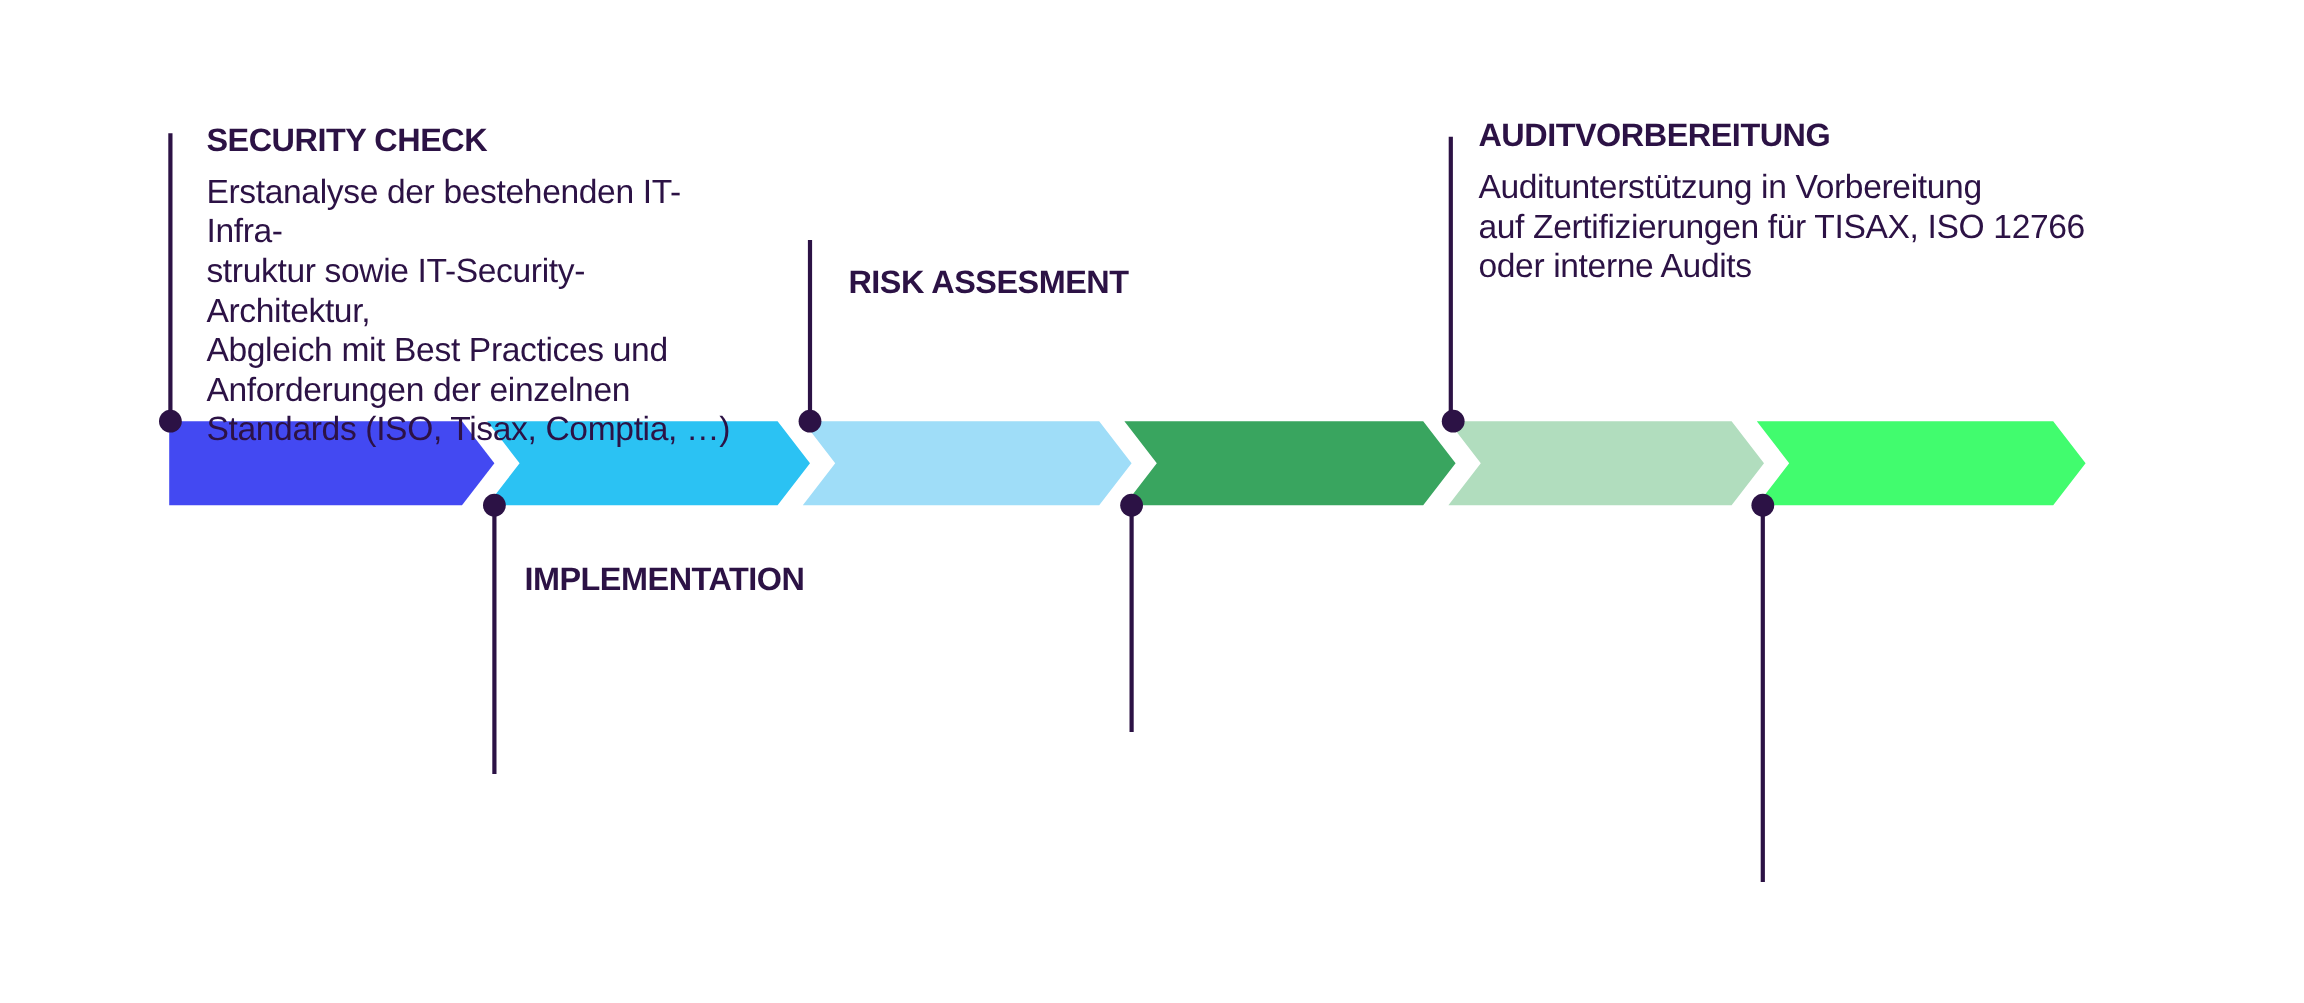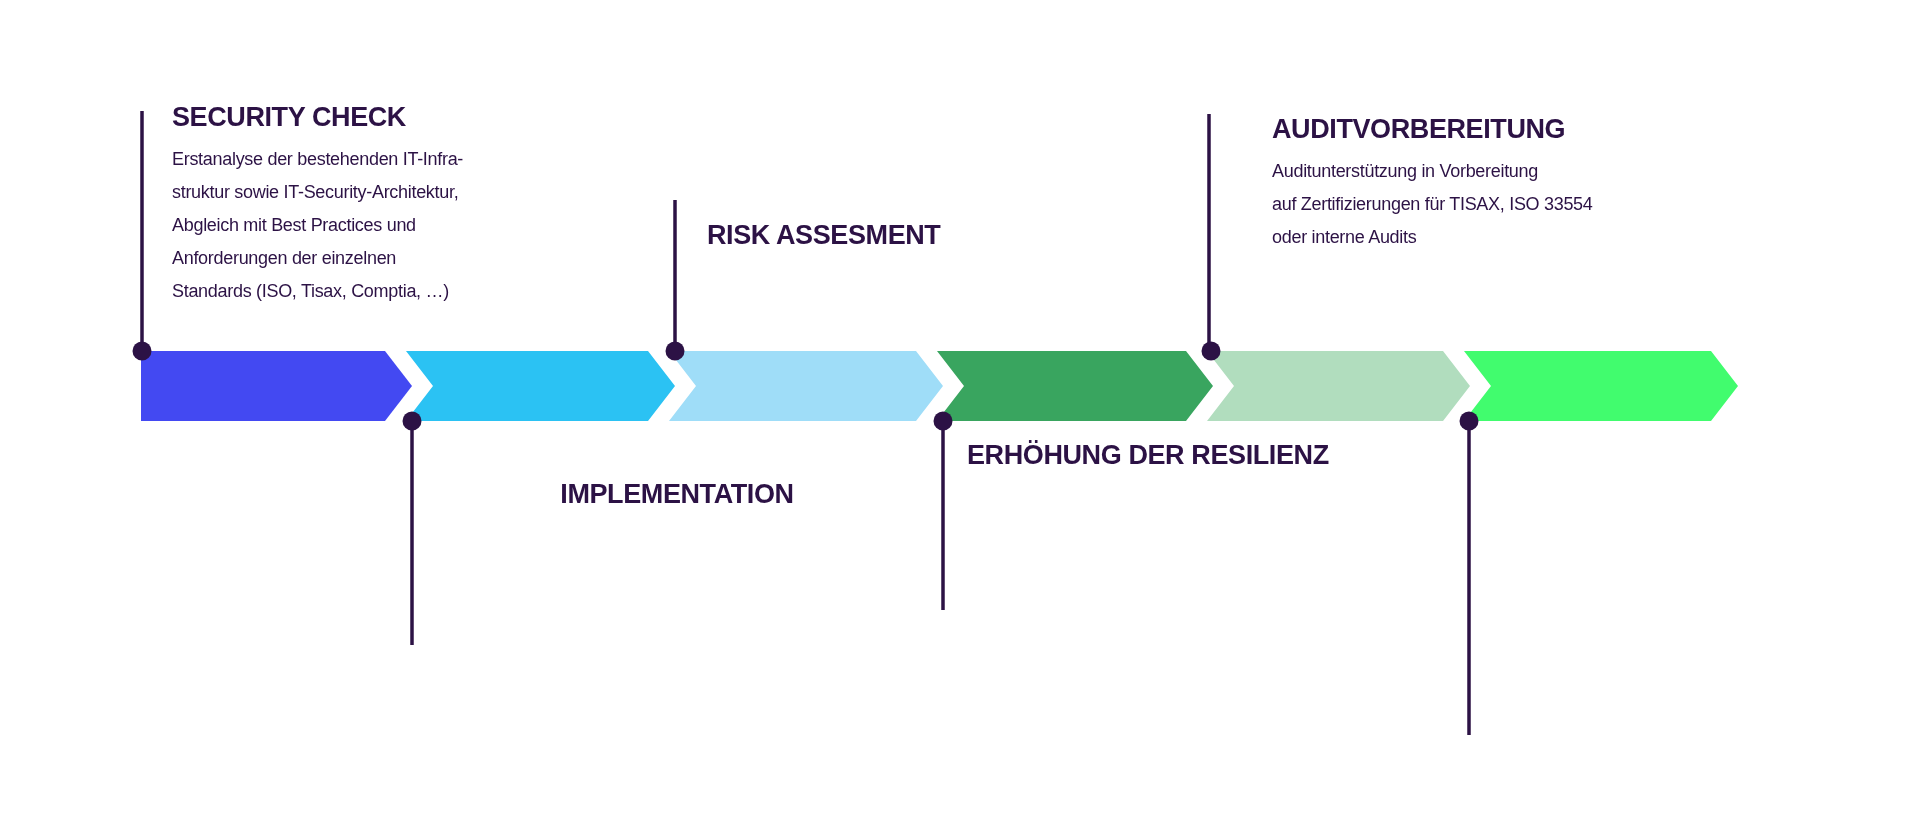--- a/index.html
+++ b/index.html
@@ -28,21 +28,21 @@
     margin: 0 0 9px 0;
     font-size: 27px;
     line-height: 34px;
     font-weight: 700;
     letter-spacing: -0.4px;
     white-space: pre-line;
     color: #2c1245;
   }
   .label p {
     margin: 0;
-    font-size: 18px;
+    font-size: 28px;
     line-height: 33px;
     font-weight: 400;
     letter-spacing: -0.3px;
     white-space: pre-line;
     color: #2c1245;
   }
   .connector-line { stroke: #2c1245; stroke-width: 3.5px; }
   .connector-dot  { fill: #2c1245; }
 </style>
 </head>
@@ -80,29 +80,28 @@
 struktur sowie IT-Security-Architektur,
 Abgleich mit Best Practices und
 Anforderungen der einzelnen
 Standards (ISO, Tisax, Comptia, …)</p>
   </div>
 
   <div class="label" style="left:707px; top:190px; width:430px;margin-top:28px;">
     <h3>RISK ASSESMENT</h3>
   </div>
 
-  <div class="label" style="left:1232px; top:112px; width:530px;margin-left:40px;">
+  <div class="label" style="left:1232px; top:96px; width:530px;">
     <h3>AUDITVORBEREITUNG</h3>
     <p>Auditunterstützung in Vorbereitung
-auf Zertifizierungen für TISAX, ISO 33554
+auf Zertifizierungen für TISAX, ISO 12766
 oder interne Audits</p>
   </div>
 
-  <div class="label" style="left:437px; top:477px; width:480px;text-align:center;">
+  <div class="label" style="left:437px; top:466px; width:480px;">
     <h3>IMPLEMENTATION</h3>
   </div>
 
   <div class="label" style="left:967px; top:438px; width:440px;">
-    <h3>ERHÖHUNG DER RESILIENZ</h3>
   </div>
 
 
 </div>
 
 </body></html>

